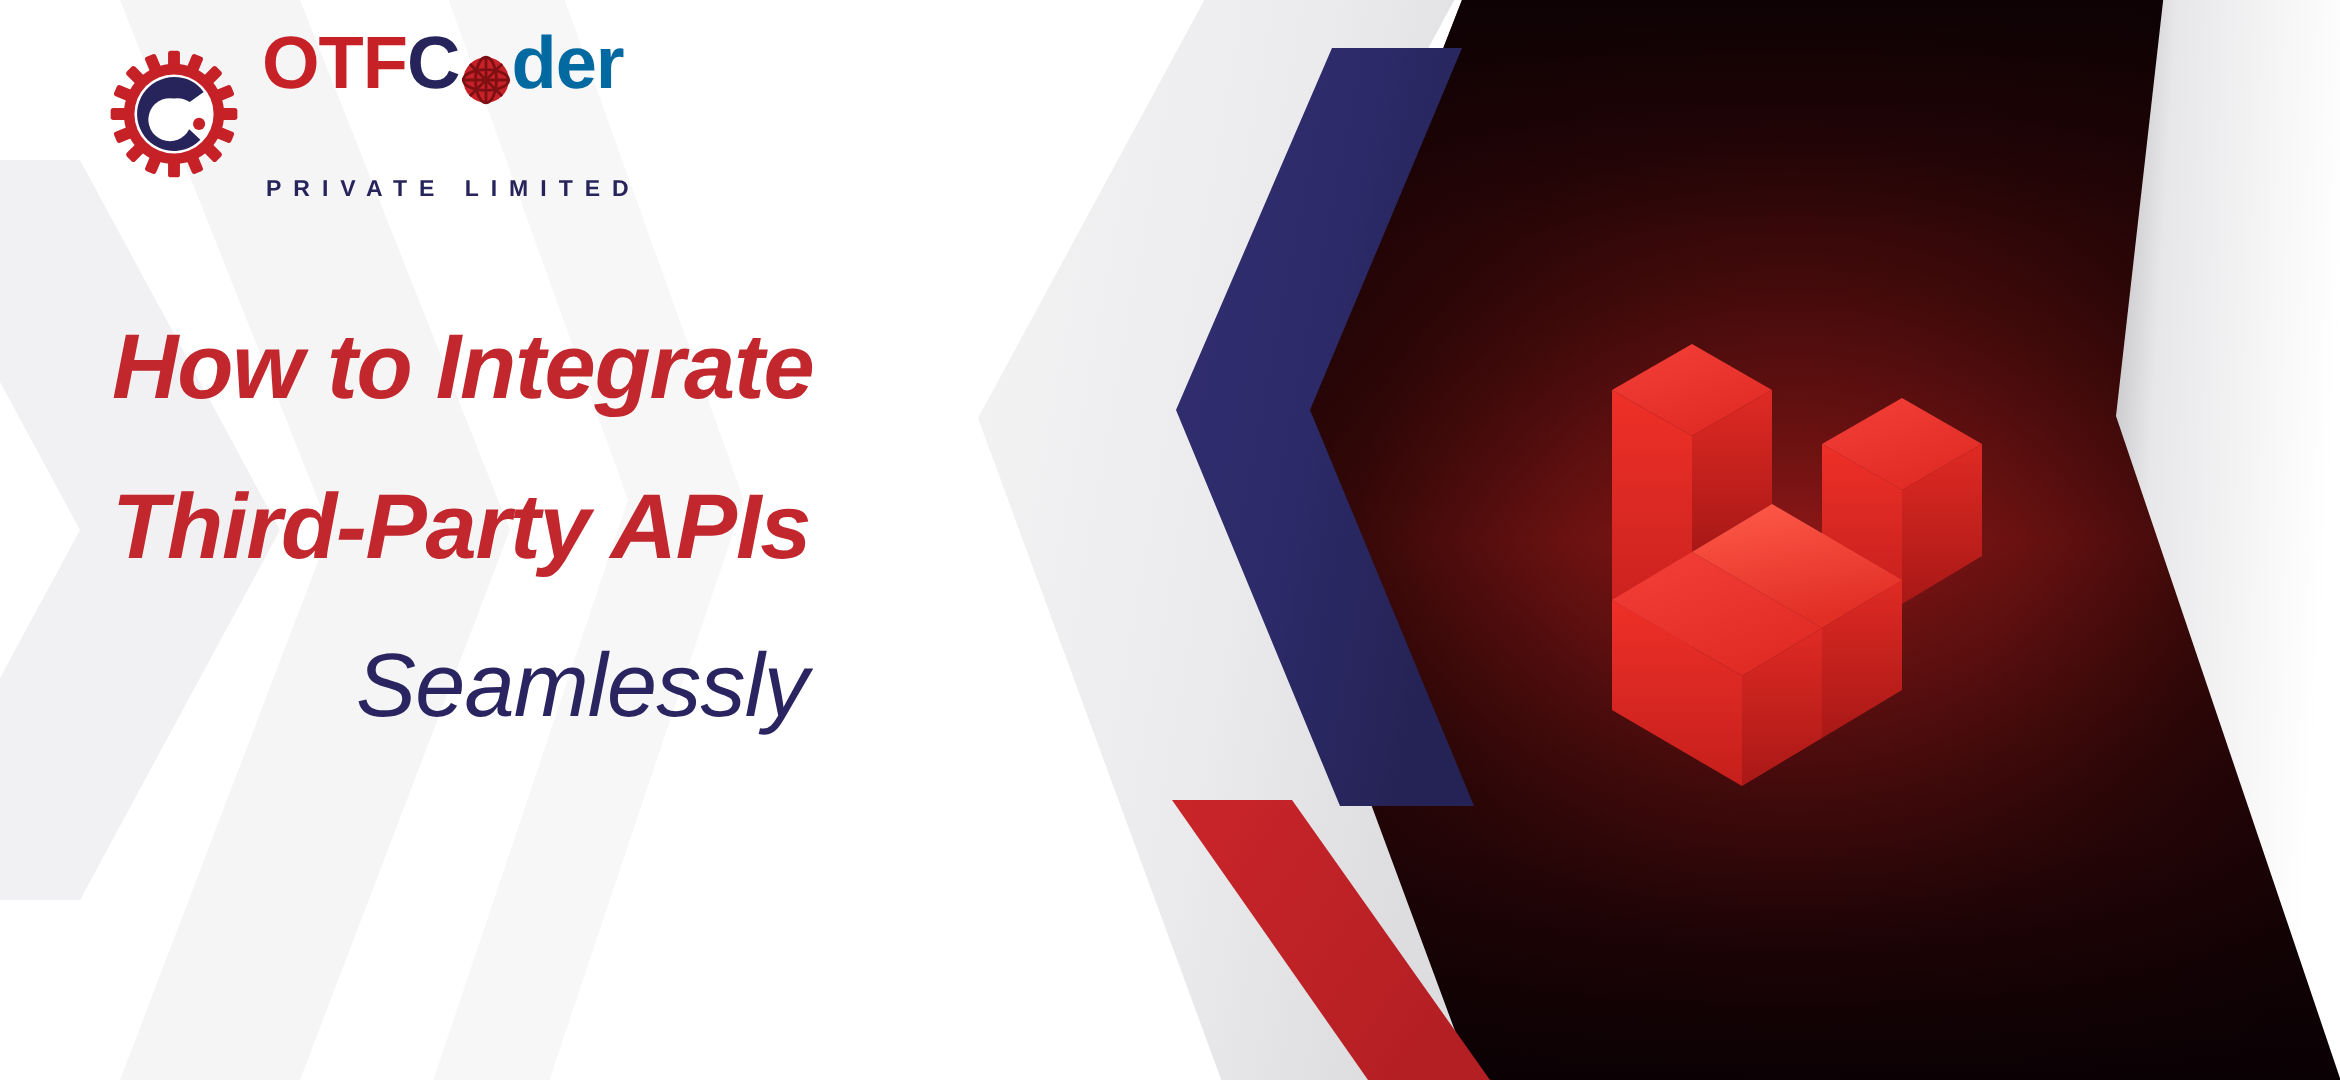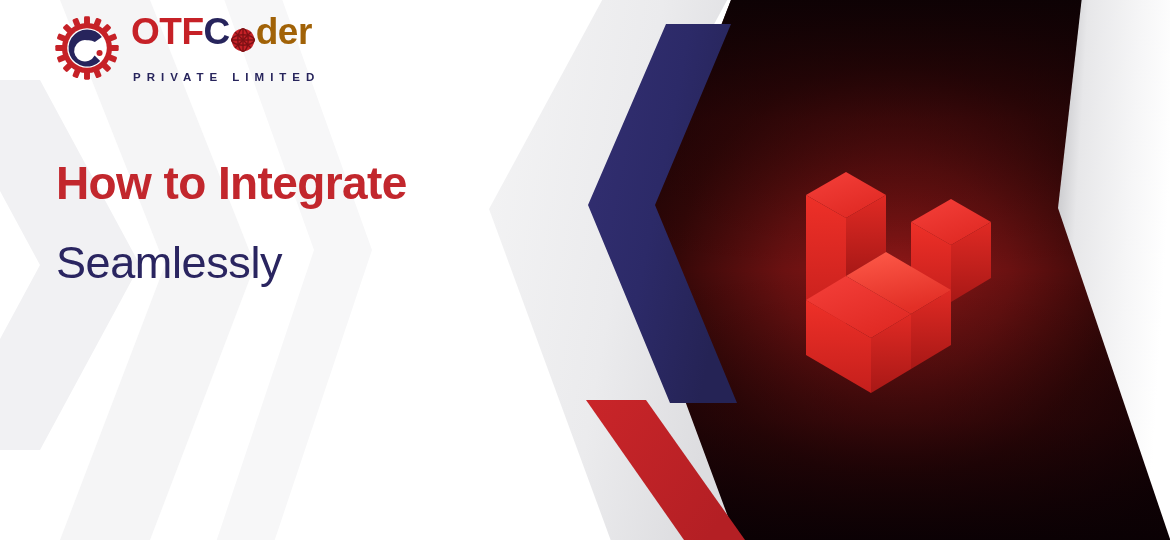--- a/index.html
+++ b/index.html
@@ -51,33 +51,34 @@
     width: 66px;
     height: 66px;
     flex: 0 0 auto;
     display: block;
   }
   .logo-text {
     display: flex;
     flex-direction: column;
     justify-content: center;
     padding-top: 1px;
+    gap: 18px;
   }
   .logo-wordmark {
     font-size: 37px;
     font-weight: 700;
     letter-spacing: -0.5px;
     line-height: 1;
     display: flex;
     align-items: center;
     white-space: nowrap;
   }
   .wm-otf { color: #C62127; }
   .wm-c   { color: #27245C; }
-  .wm-der { color: #a16207; }
+  .wm-der { color: #0369a1; }
   .wm-globe {
     display: inline-block;
     width: 26px;
     height: 26px;
     margin: 0 0px;
     position: relative;
     top: 3px;
   }
   .logo-sub {
     color: #27245C;
@@ -90,38 +91,40 @@
     white-space: nowrap;
   }
 
   
   .headline {
     position: absolute;
     left: 56px;
     top: 160px;
     z-index: 5;
     width: 470px;
+    font-style: italic;
   }
   .headline-line {
     line-height: 1.0;
     white-space: nowrap;
   }
   .hl-1, .hl-2 {
     font-size: 46px;
     font-weight: 700;
     color: #C2272D;
     letter-spacing: -0.6px;
     margin-bottom: 34px;
   }
   .hl-3, .hl-4 {
     font-size: 45px;
     font-weight: 400;
     color: #2A2560;
     letter-spacing: -0.4px;
     margin-bottom: 34px;
+    text-align: center;
   }
   .hl-4 { margin-bottom: 0; }
 </style>
 </head>
 <body>
 
 <div id="banner">
 
   <svg class="bg-chevrons" width="1170" height="540" viewBox="0 0 1170 540" xmlns="http://www.w3.org/2000/svg">
     <polygon points="-60,80 40,80 140,265 40,450 -60,450 40,265" fill="#F1F1F3"></polygon>
@@ -279,16 +282,17 @@
               </g>
             </svg></span>
           <span class="wm-der">der</span>
       </div>
       <div class="logo-sub">PRIVATE LIMITED</div>
     </div>
   </div>
 
   <div class="headline">
     <div class="headline-line hl-1">How to Integrate</div>
+    <div class="headline-line hl-2">Third-Party APIs</div>
     <div class="headline-line hl-3">Seamlessly</div>
   </div>
 
 </div>
 
 </body></html>

